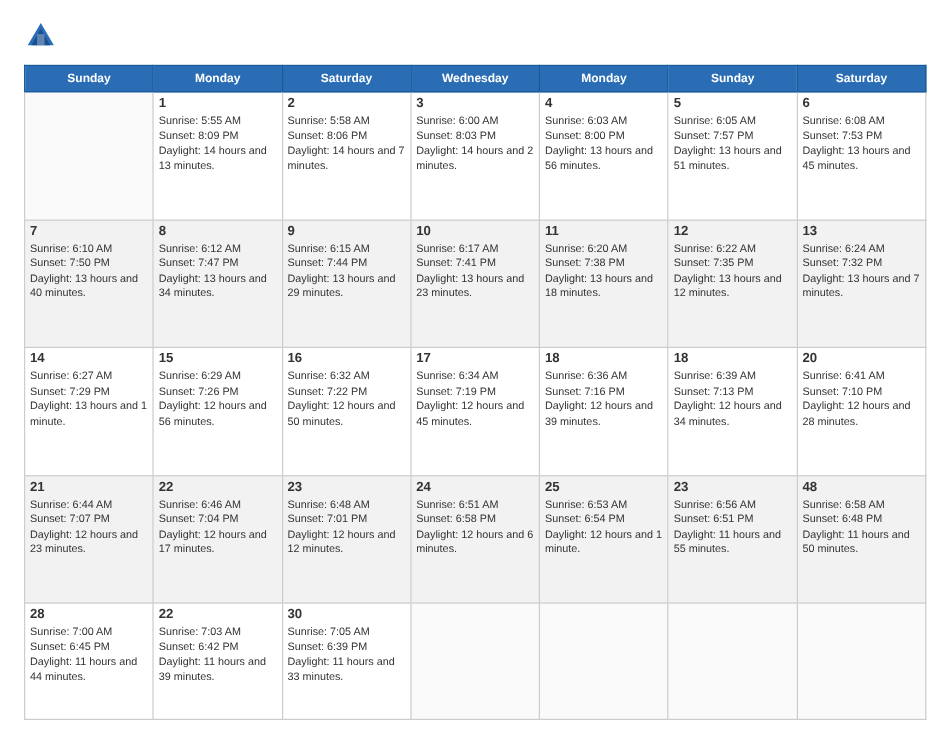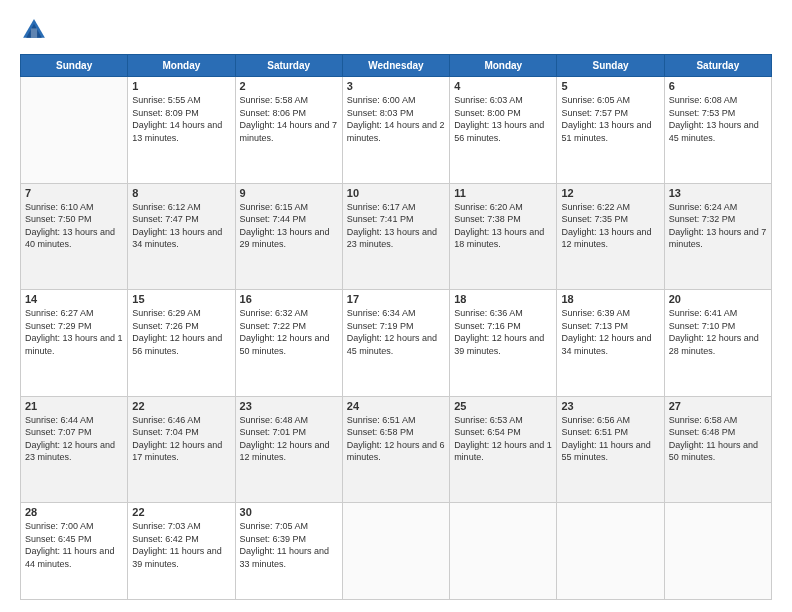--- a/index.html
+++ b/index.html
@@ -241,21 +241,21 @@
           </td>
           <td>
             <span class="day-number">25</span>
             <div class="day-info">Sunrise: 6:53 AM<br>Sunset: 6:54 PM<br>Daylight: 12 hours and 1 minute.</div>
           </td>
           <td>
             <span class="day-number">23</span>
             <div class="day-info">Sunrise: 6:56 AM<br>Sunset: 6:51 PM<br>Daylight: 11 hours and 55 minutes.</div>
           </td>
           <td>
-            <span class="day-number">27</span>
+            <span class="day-number">48</span>
             <div class="day-info">Sunrise: 6:58 AM<br>Sunset: 6:48 PM<br>Daylight: 11 hours and 50 minutes.</div>
           </td>
         </tr>
         <tr>
           <td>
             <span class="day-number">28</span>
             <div class="day-info">Sunrise: 7:00 AM<br>Sunset: 6:45 PM<br>Daylight: 11 hours and 44 minutes.</div>
           </td>
           <td>
             <span class="day-number">22</span>

